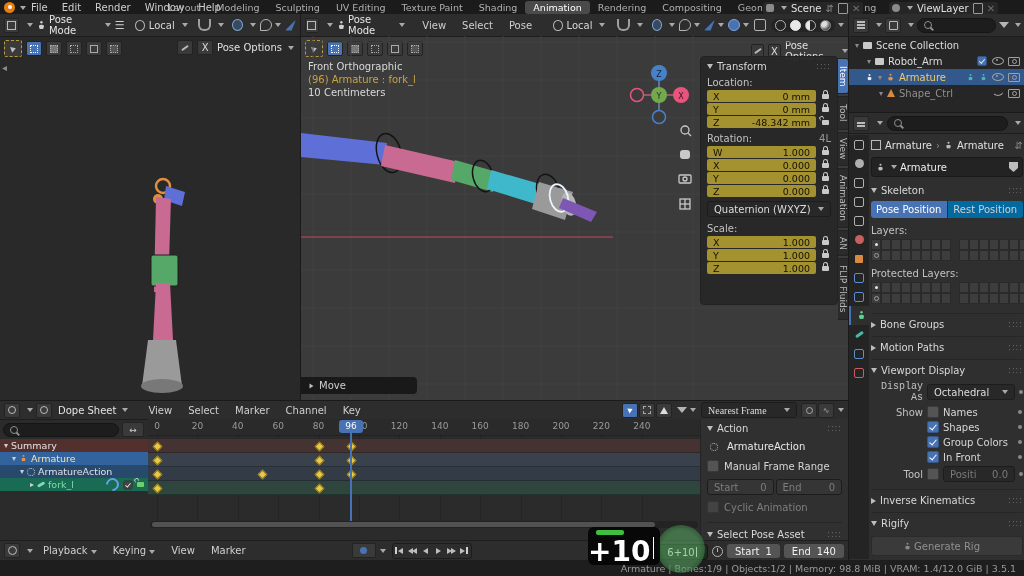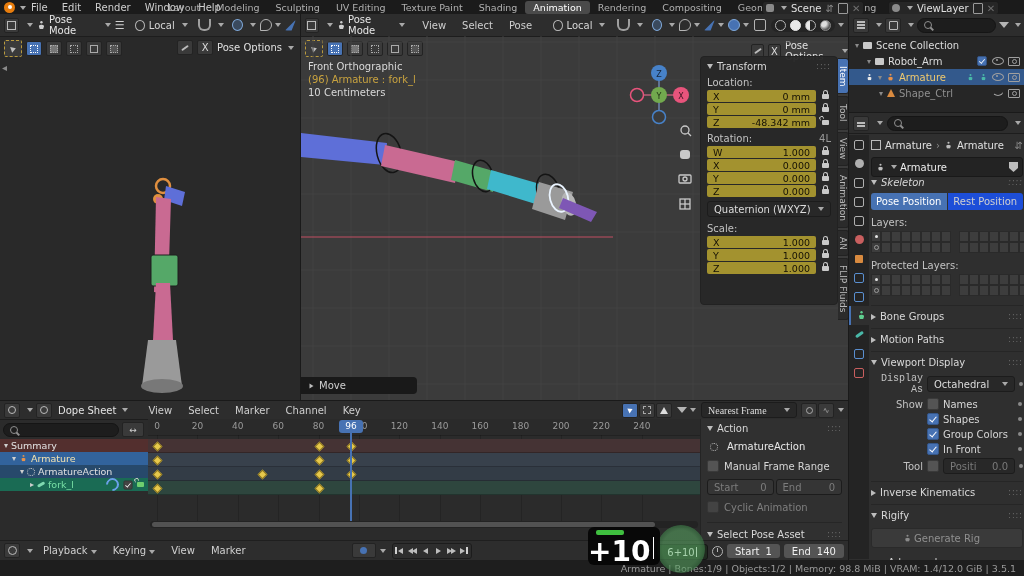--- a/index.html
+++ b/index.html
@@ -557,28 +557,28 @@
         <span style="color:#e0e0e0;">Armature</span>
         <span style="margin-left:auto;color:#8a8a8a;">⇵</span>
       </div>
       <div class="row" style="gap:3px;height:18px;margin-top:4px;background:#232323;border:1px solid #191919;border-radius:3px;padding:0 4px;">
         <span class="person" style="color:#bdbdbd;transform:scale(.7);"></span>
           <span class="caret"></span>
         <span style="color:#ededed;">Armature</span>
         <span class="shield" style="margin-left:auto;"></span>
       </div>
 
-      <div class="panel-hdr" style="font-style:italic;">
+      <div class="panel-hdr" style="margin-top:8px;">
         <span class="tri-d"></span>
           <span>Skeleton</span>
           <span class="grip">::::</span>
       </div>
       <div class="row" style="margin-top:5px;gap:1px;">
         <span style="flex:1;background:#4772b3;color:#fff;border-radius:3px 0 0 3px;text-align:center;padding:3px 0;">Pose Position</span>
-        <span style="flex:1;background:#1d4ed8;color:#d0d0d0;border-radius:0 3px 3px 0;text-align:center;padding:3px 0;">Rest Position</span>
+        <span style="flex:1;background:#0369a1;color:#d0d0d0;border-radius:0 3px 3px 0;text-align:center;padding:3px 0;">Rest Position</span>
       </div>
       <div style="margin-top:7px;color:#c2c2c2;">Layers:</div>
       <div id="layers-grid" style="margin-top:3px;">
           <div class="row" style="gap: 0px;">
             <span class="row" style="margin-right: 8px;">
               <span style="width: 8px; height: 9px; background: rgb(61, 61, 61); border: 1px solid rgb(42, 42, 42); display: inline-flex; align-items: center; justify-content: center;">
                 <span style="width: 3px; height: 3px; border-radius: 50%; background: rgb(230, 230, 230);"></span>
               </span>
               <span style="width: 8px; height: 9px; background: rgb(61, 61, 61); border: 1px solid rgb(42, 42, 42); display: inline-flex; align-items: center; justify-content: center;"></span>
               <span style="width: 8px; height: 9px; background: rgb(61, 61, 61); border: 1px solid rgb(42, 42, 42); display: inline-flex; align-items: center; justify-content: center;"></span>

